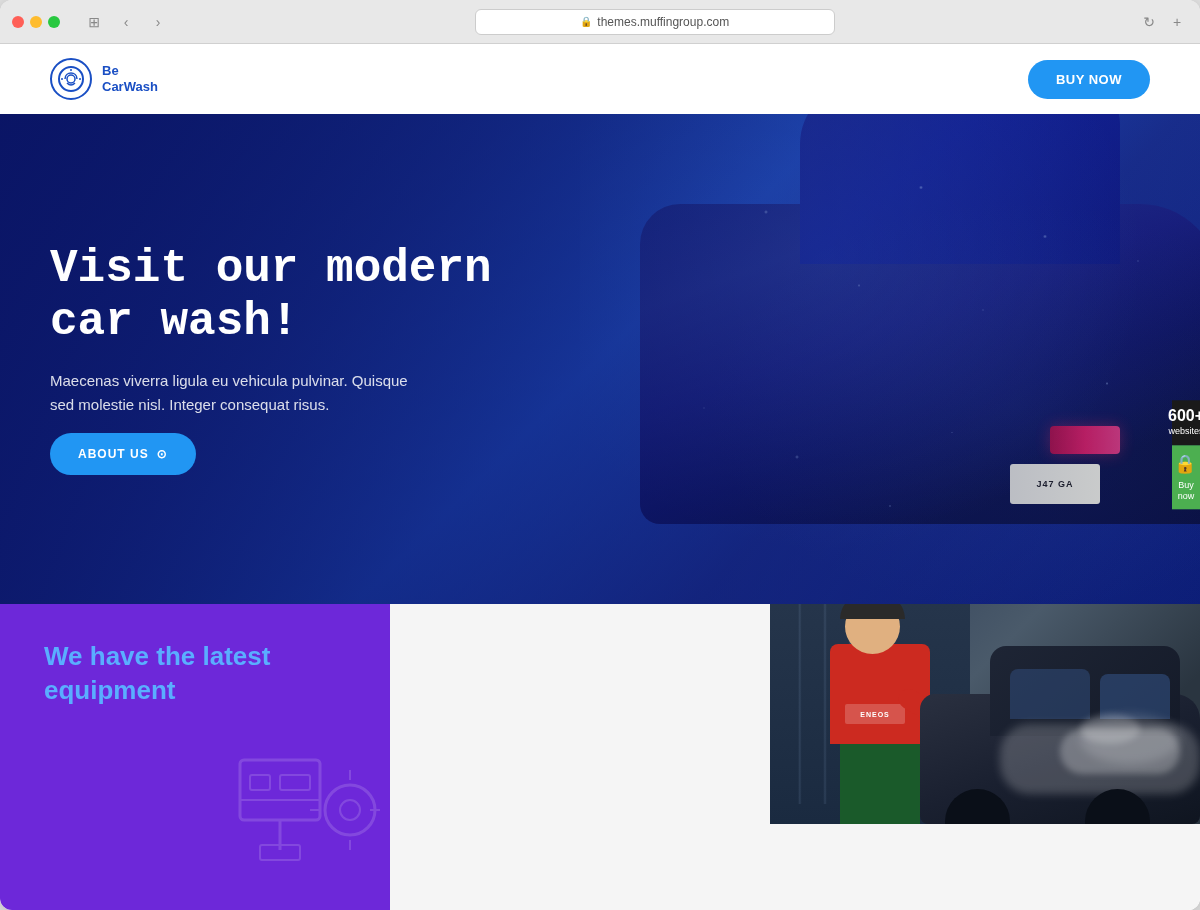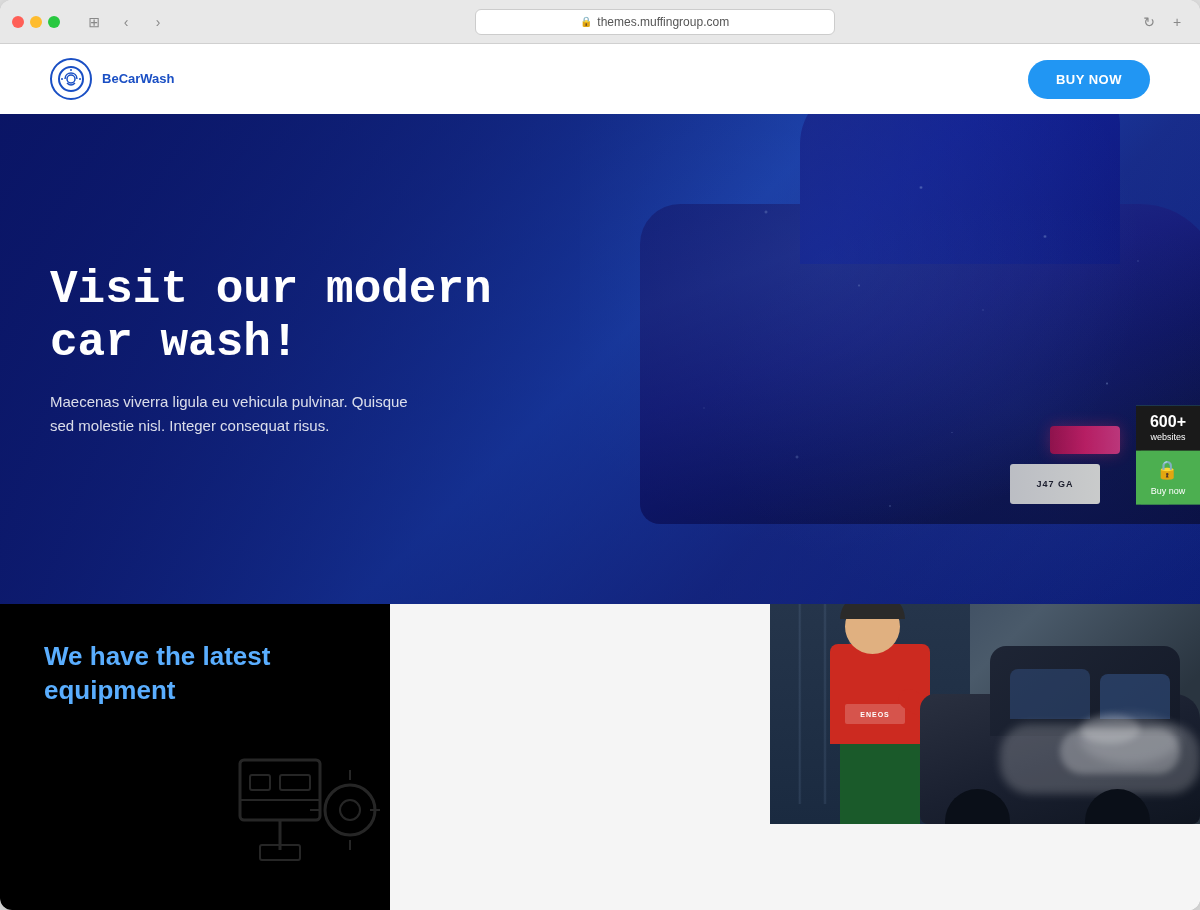--- a/index.html
+++ b/index.html
@@ -142,21 +142,21 @@
       border-radius: 50%;
       display: flex;
       align-items: center;
       justify-content: center;
       color: #1a4fc4;
       font-size: 18px;
     }
 
     .logo-text {
       display: flex;
-      flex-direction: row;
+      flex-direction: column;
       line-height: 1.2;
       color: #1a4fc4;
       font-size: 13px;
       font-weight: 600;
     }
 
     .nav-links {
       display: flex;
       align-items: center;
       gap: 36px;
@@ -339,21 +339,21 @@
     .bottom-section {
       flex: 1;
       background: #f5f5f5;
       display: flex;
       position: relative;
       overflow: hidden;
     }
 
     .equipment-panel {
       width: 390px;
-      background: #000000;
+      background: #6d28d9;
       padding: 36px 44px;
       flex-shrink: 0;
       position: relative;
       overflow: hidden;
     }
 
     .equipment-title {
       font-size: 26px;
       font-weight: 700;
       color: #5aaeff;
@@ -390,21 +390,21 @@
       right: 0;
       top: 50%;
       transform: translateY(-50%);
       display: flex;
       flex-direction: column;
       gap: 0;
       z-index: 100;
     }
 
     .sidebar-widget {
-      width: 64px;
+      width: 28px;
       padding: 8px 6px;
       display: flex;
       flex-direction: column;
       align-items: center;
       justify-content: center;
       text-align: center;
       cursor: pointer;
     }
 
     .widget-dark {
@@ -506,20 +506,24 @@
         <div class="drops-overlay"></div>
         <div class="taillight"></div>
         <div class="license-plate">J47 GA</div>
       </div>
 
       <div class="hero-overlay"></div>
 
       <div class="hero-content">
         <h1 class="hero-title">Visit our modern car wash!</h1>
         <p class="hero-subtitle">Maecenas viverra ligula eu vehicula pulvinar. Quisque sed molestie nisl. Integer consequat risus.</p>
+        <button class="about-btn">
+          <span>ABOUT US</span>
+          <span>⊙</span>
+        </button>
       </div>
     </div>
 
     <div class="bottom-section">
       <div class="equipment-panel">
         <h2 class="equipment-title">We have the latest equipment</h2>
 
         <svg class="equip-svg" width="180" height="180" viewBox="0 0 180 180" fill="none">
           <rect x="20" y="40" width="80" height="60" rx="4" stroke="white" stroke-width="3" fill="none"></rect>
           <rect x="30" y="55" width="20" height="15" rx="2" stroke="white" stroke-width="2" fill="none"></rect>

